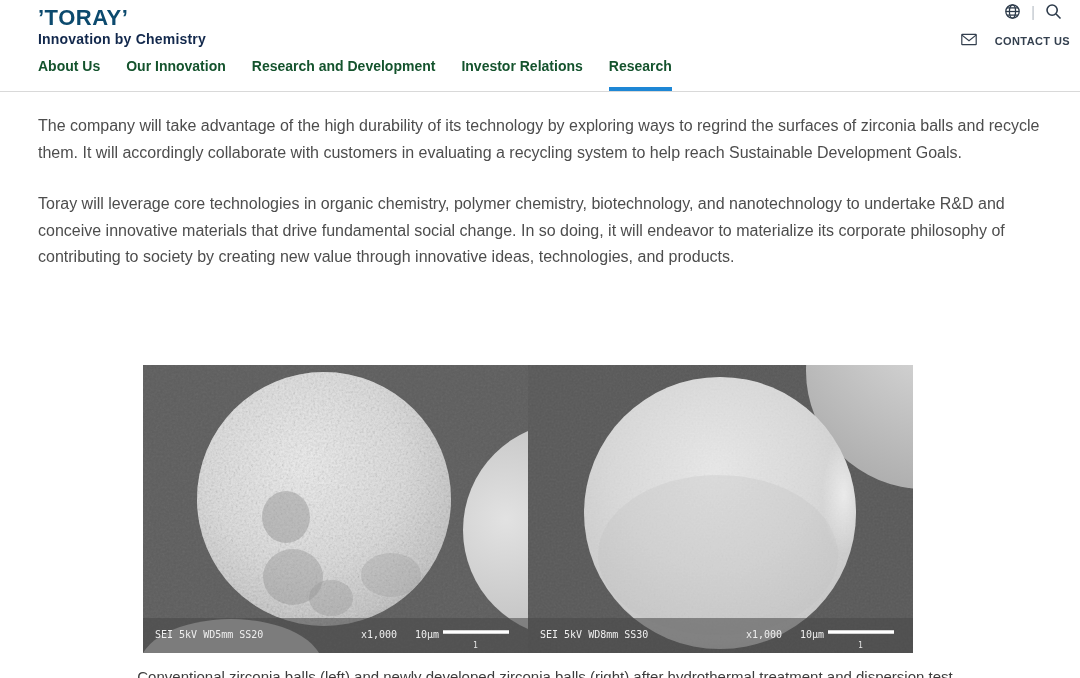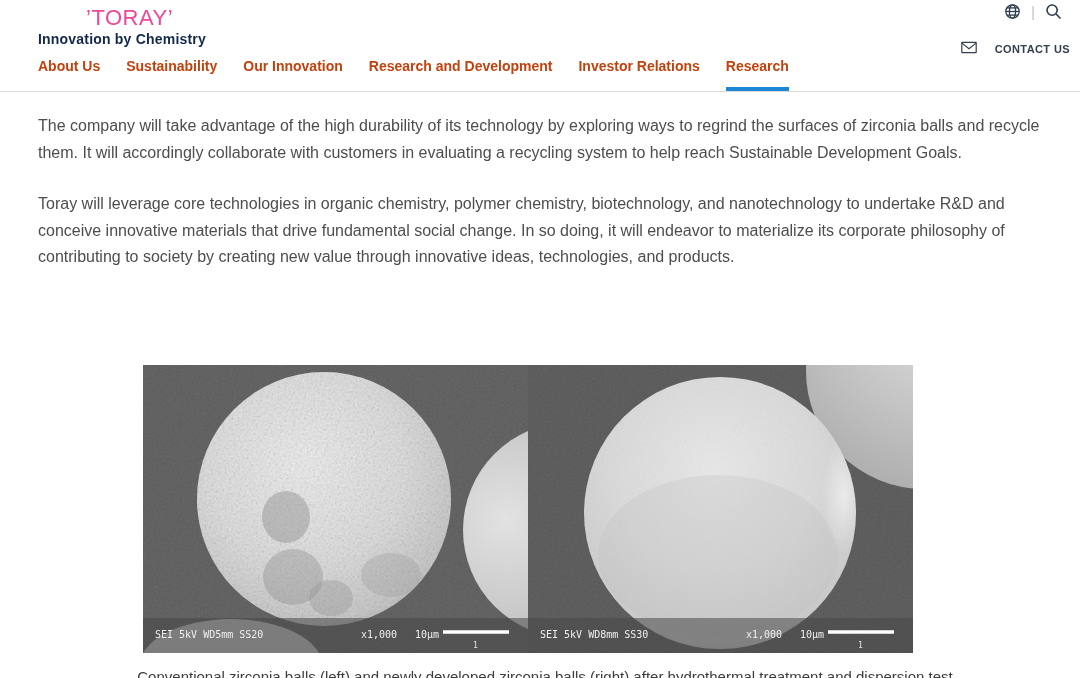--- a/index.html
+++ b/index.html
@@ -2,31 +2,31 @@
 <html><head>
 <meta charset="utf-8">
 <style>
   * { margin:0; padding:0; box-sizing:border-box; }
   html,body { background:#ffffff; width:1080px; height:678px; overflow:hidden;
     font-family:"Liberation Sans", sans-serif; }
 
   
   .header { position:relative; width:100%; border-bottom:1px solid #d9d9d9; background:#fff; }
   .header-top { padding:6px 0 0 38px; height:46px; position:relative; }
-  .logo-text { font-size:22px; font-weight:normal; color:#ec4899; letter-spacing:0.5px; line-height:24px; cursor:pointer;margin-left:48px; }
+  .logo-text { font-size:22px; font-weight:bold; color:#0c4a6e; letter-spacing:0.5px; line-height:24px; cursor:pointer; }
   .logo-tagline { font-size:14px; font-weight:bold; color:#12284c; margin-top:1px; letter-spacing:0.2px; }
   .header-utils { position:absolute; top:3px; right:18px; display:flex; align-items:center; gap:10px; color:#2c3a4a; }
   .util-divider { color:#b9c0c7; font-size:14px; }
   .icon-btn { cursor:pointer; display:flex; align-items:center; }
-  .contact { position:absolute; top:40px; right:10px; display:flex; align-items:center; gap:18px; cursor:pointer; }
+  .contact { position:absolute; top:32px; right:10px; display:flex; align-items:center; gap:18px; cursor:pointer; }
   .contact-label { font-size:11px; font-weight:bold; color:#333f4e; letter-spacing:0.4px; }
 
   
   .nav { display:flex; gap:26px; padding:12px 0 0 38px; }
-  .nav-item { font-size:14px; font-weight:bold; color:#c2410c; padding-bottom:13px; cursor:pointer; border-bottom:4px solid transparent; }
+  .nav-item { font-size:14px; font-weight:bold; color:#14532d; padding-bottom:13px; cursor:pointer; border-bottom:4px solid transparent; }
   .nav-item.active { border-bottom-color:#1e87d5; }
 
   
   .main { padding:21px 28px 0 38px; }
   .para { font-size:16px; line-height:26.5px; color:#4d4d4d; max-width:1015px; }
   .para + .para { margin-top:25px; }
 
   
   .figures { display:flex; padding-left:105px; margin-top:94px; }
   .sem { width:385px; height:288px; display:block; background:#5d5d5d; }
@@ -67,21 +67,20 @@
           <rect x="0.8" y="0.8" width="14.4" height="10.4" rx="0.5"></rect>
           <polyline points="1,1.6 8,7.2 15,1.6"></polyline>
         </svg>
       </span>
       <span class="contact-label">CONTACT US</span>
     </div>
   </div>
 
   <div class="nav">
     <div class="nav-item">About Us</div>
-    <div class="nav-item">Sustainability</div>
     <div class="nav-item">Our Innovation</div>
     <div class="nav-item">Research and Development</div>
     <div class="nav-item">Investor Relations</div>
     <div class="nav-item active">Research</div>
   </div>
 </div>
 
 <div class="main">
   <p class="para">The company will take advantage of the high durability of its technology by exploring ways to regrind the surfaces of zirconia balls and recycle them. It will accordingly collaborate with customers in evaluating a recycling system to help reach Sustainable Development Goals.</p>
   <p class="para">Toray will leverage core technologies in organic chemistry, polymer chemistry, biotechnology, and nanotechnology to undertake R&amp;D and conceive innovative materials that drive fundamental social change. In so doing, it will endeavor to materialize its corporate philosophy of contributing to society by creating new value through innovative ideas, technologies, and products.</p>

